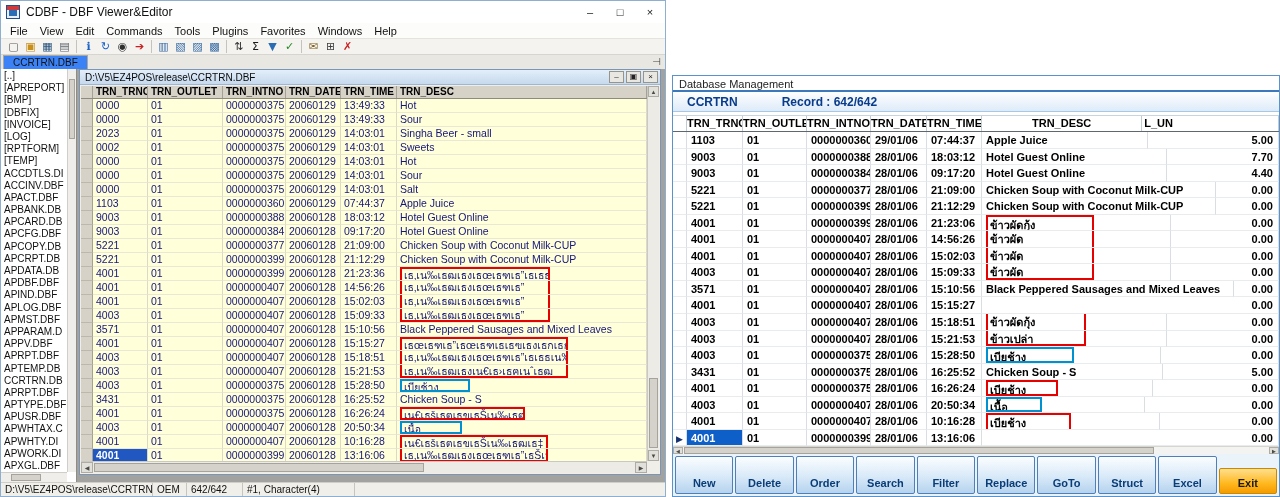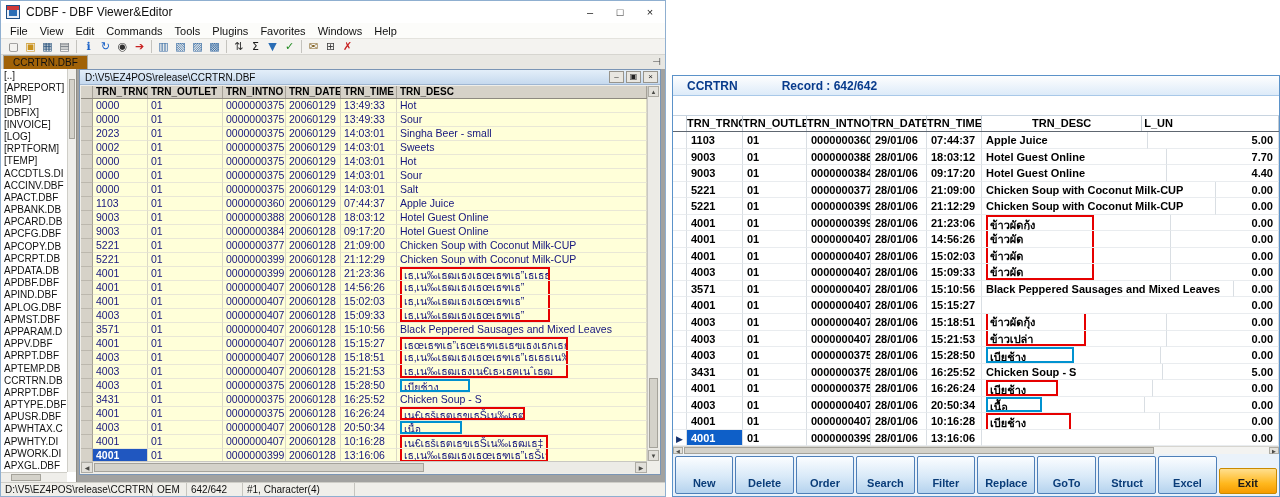--- a/index.html
+++ b/index.html
@@ -11,21 +11,21 @@
   .appicon { width:14px; height:14px; margin-left:5px; background:#2A6DB5; border:1px solid #1E4F86;
              box-shadow:inset 0 4px 0 #CF3A3A, inset 0 0 0 2px #E8EEF6; }
   .title-text { font-size:12px; color:#111; margin-left:6px; flex:1; white-space:nowrap; overflow:hidden; }
   .wbtn { width:30px; height:22px; display:flex; align-items:center; justify-content:center; font-size:11px; color:#222; }
   .menubar { height:15px; background:#FCFCFA; display:flex; align-items:center; padding-left:3px; flex:0 0 15px; }
   .menu-item { font-size:11px; color:#111; padding:0 6px; white-space:nowrap; }
   .toolbar { height:17px; background:#F4F3F0; border-top:1px solid #E4E3DE; border-bottom:1px solid #D6D5D0; display:flex; align-items:center; padding:0 4px; flex:0 0 17px; }
   .tb-icon { width:17px; height:15px; font-size:11px; line-height:15px; text-align:center; font-family:"DejaVu Sans",sans-serif; }
   .tb-sep { width:1px; height:13px; background:#C4C3BE; margin:0 3px; }
   .tabbar { height:14px; background:#E8E7E2; display:flex; align-items:flex-end; padding-left:2px; flex:0 0 14px; position:relative; }
-  .tab { height:14px; background:#a16207; border:1px solid #ABA89E; border-bottom:none; font-size:10px; padding:0 9px; display:flex; align-items:center; color:#111; }
+  .tab { height:14px; background:#3b82f6; border:1px solid #ABA89E; border-bottom:none; font-size:10px; padding:0 9px; display:flex; align-items:center; color:#111; }
   .dockpin { position:absolute; right:4px; top:1px; font-size:10px; color:#444; }
   .main { flex:1; display:flex; position:relative; min-height:0; }
   
   .tree { width:76px; background:#FFFFFF; border-right:1px solid #8E8C84; position:relative; flex:0 0 76px; }
   .tree-list { position:absolute; left:0; top:1px; right:9px; bottom:10px; overflow:hidden; }
   .tree-item { height:12.2px; line-height:12.2px; font-size:10px; color:#101010; padding-left:3px; white-space:nowrap; overflow:hidden; }
   .tree-vs { position:absolute; top:0; right:0; bottom:10px; width:9px; background:#EFEEEA; border-left:1px solid #CFCEC8; }
   .tree-vs .thumb { position:absolute; top:10px; left:1px; right:1px; height:60px; background:#D4D2CA; border:1px solid #A5A39B; }
   .tree-hs { position:absolute; left:0; right:9px; bottom:0; height:10px; background:#EFEEEA; border-top:1px solid #CFCEC8; }
   .tree-hs .thumb { position:absolute; left:10px; top:1px; bottom:1px; width:30px; background:#D4D2CA; border:1px solid #A5A39B; }
@@ -458,20 +458,21 @@
   <div class="statusbar" id="statusbar">
       <span class="sb-seg" style="width: 152px;">D:\V5\EZ4POS\release\CCRTRN.DBF</span>
       <span class="sb-seg" style="width: 34px;">OEM</span>
       <span class="sb-seg" style="width: 56px;">642/642</span>
       <span class="sb-seg" style="width: 112px;">#1, Character(4)</span>
       <span class="sb-seg flex"></span>
     </div>
 </div>
 
 <div id="dbm">
+  <div class="dbm-title">Database Management</div>
   <div class="dbm-head">
     <span class="dbm-name">CCRTRN</span>
     <span class="dbm-rec">Record : 642/642</span>
   </div>
   <div class="dbm-grid">
     <div class="d-header" id="rheader">
         <span class="d-cell d-gutter"></span>
         <span class="d-cell d-hcell" style="width: 56px;">TRN_TRNO</span>
         <span class="d-cell d-hcell" style="width: 64px;">TRN_OUTLET</span>
         <span class="d-cell d-hcell" style="width: 64px;">TRN_INTNO</span>

